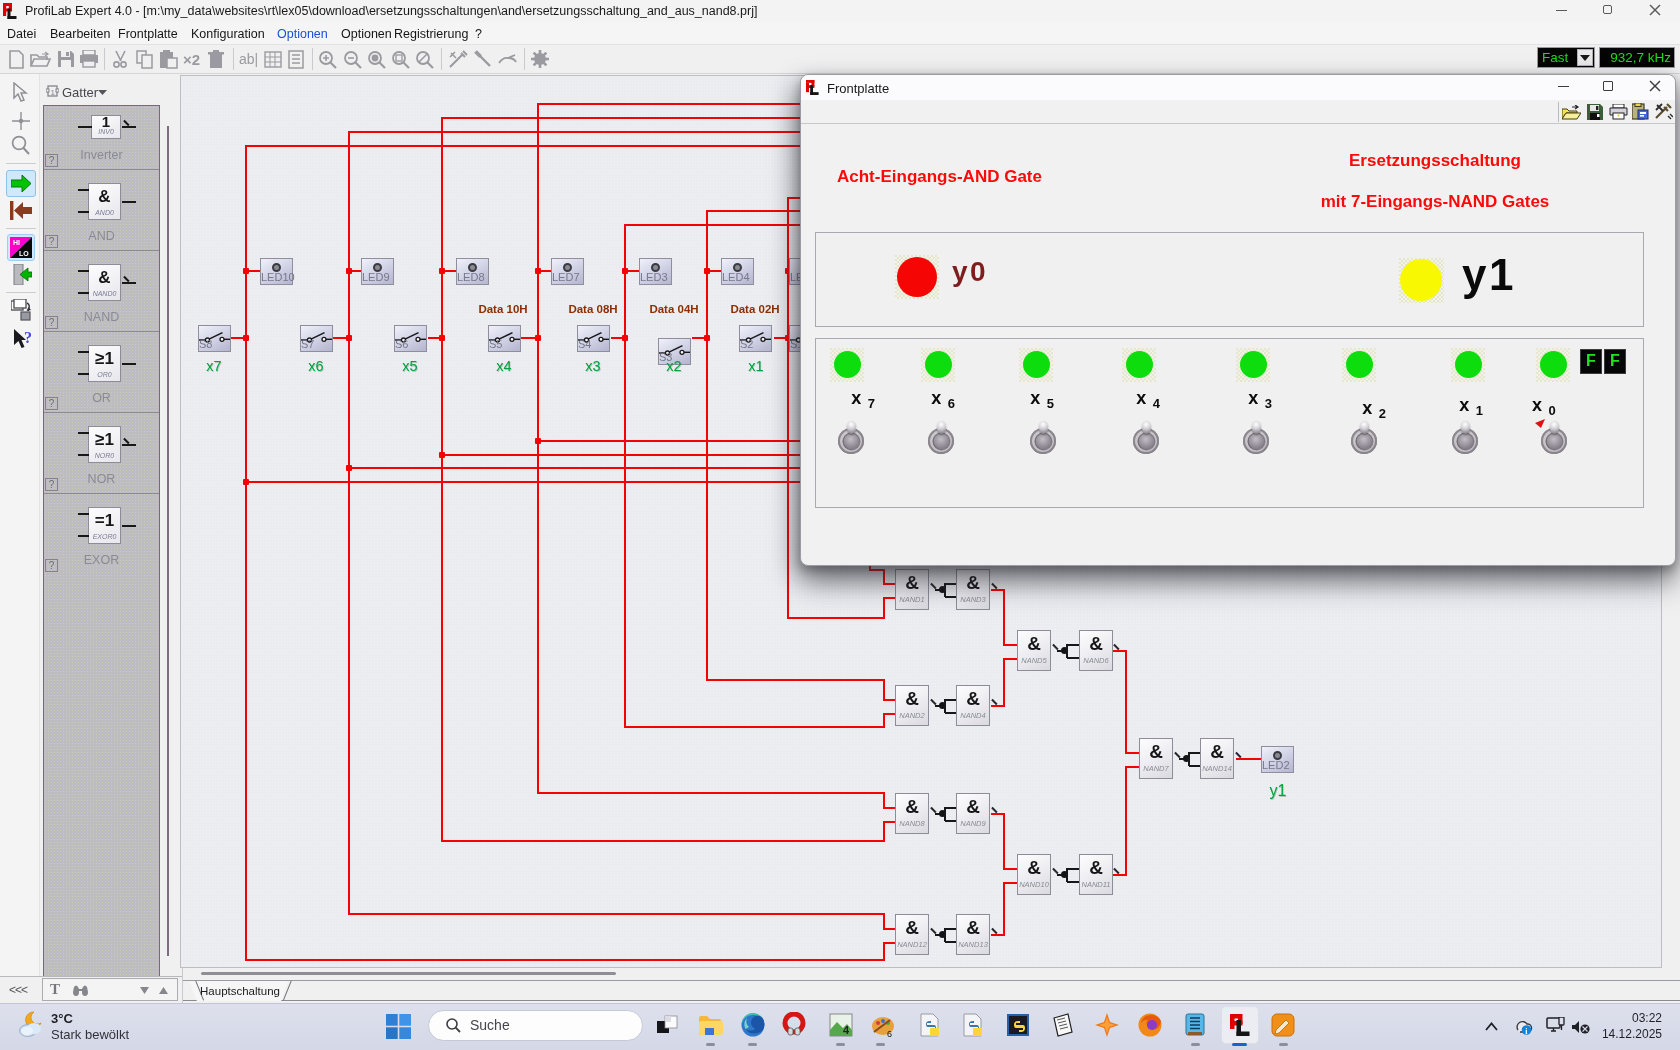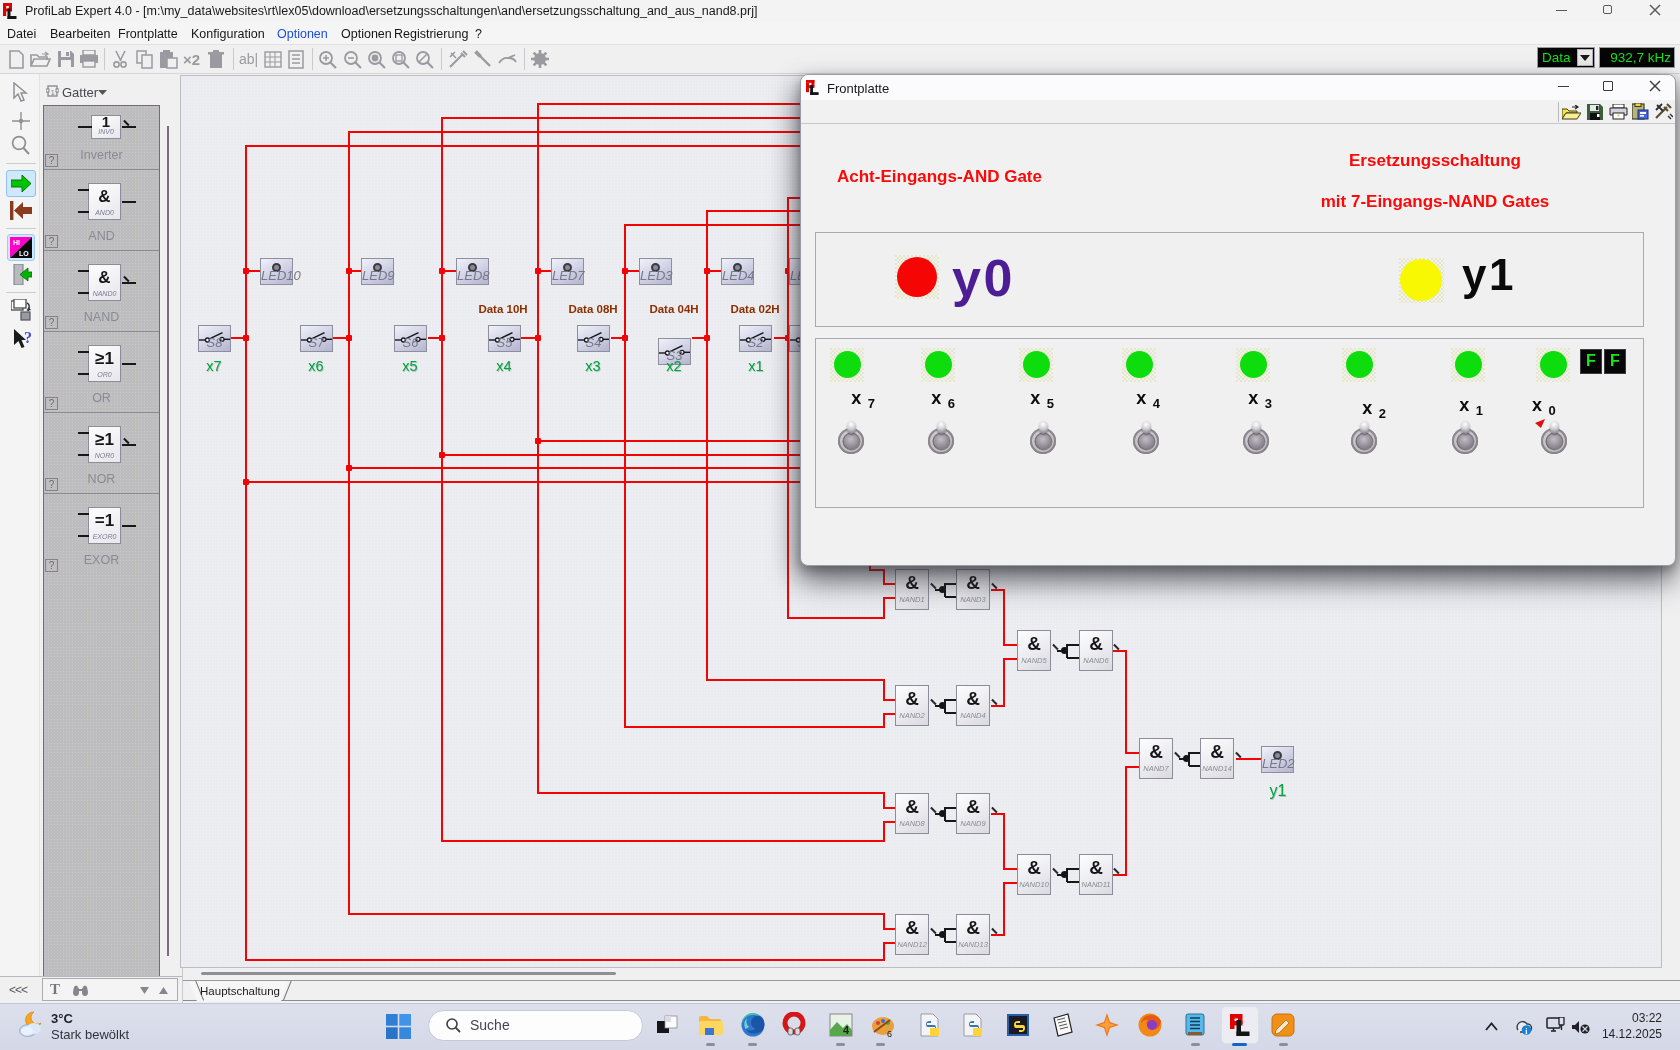--- a/index.html
+++ b/index.html
@@ -6,21 +6,21 @@
 .wh{position:absolute;height:2.2px;background:#f20404}
 .wv{position:absolute;width:2.2px;background:#f20404}
 .bh{position:absolute;height:2px;background:#17171a}
 .bv{position:absolute;width:2px;background:#17171a}
 .dot{position:absolute;width:5.5px;height:5.5px;background:#f20404;border-radius:1px}
 .tick{position:absolute;width:7px;height:1.7px;background:#26262c;transform:rotate(45deg)}
 .gate{position:absolute;width:34px;height:41px;background:linear-gradient(150deg,#fdfdfe 0%,#efeff3 45%,#d9d9df 100%);border:1px solid #8f8c99;text-align:center}
 .gate .amp{display:block;font-size:19px;font-weight:bold;color:#17171a;line-height:26px}
 .gate .gl{display:block;font-style:italic;font-size:7.5px;color:#8b8b95;line-height:8px;letter-spacing:0}
 .obox{position:absolute;width:33px;height:27px;background:linear-gradient(150deg,#f0f1fa 0%,#d5d6e8 45%,#b4b5cf 100%);border:1px solid #8e8e9c}
-.obox .gl{position:absolute;bottom:1px;width:100%;text-align:center;font-style:italic;font-size:13px;color:#77778a}
+.obox .gl{position:absolute;bottom:1px;width:100%;text-align:left;font-size:11px;color:#77778a}
 .ledc{position:absolute;left:50%;top:4px;margin-left:-5px;width:9px;height:9px;border-radius:50%;background:#8a8a92;border:2px solid #3a3a42}
 .glab{position:absolute;font-size:14.5px;color:#00a33e;text-align:center;text-shadow:0.7px 0.7px 0 rgba(0,80,40,0.25)}
 .dlab{position:absolute;font-size:11.5px;font-weight:bold;color:#8d2f00;text-align:center}
 .sep{position:absolute;width:1px;background:#cacace}
 </style></head><body>
 <div class="a" style="left:0;top:0;width:1680px;height:22px;background:#f3f3f3"></div>
 <svg class="a" style="left:3px;top:3px" width="15" height="16" viewBox="0 0 15 16">
 <rect x="0" y="0" width="9" height="3" fill="#e00000"></rect>
     <rect x="0" y="3" width="3.2" height="10" fill="#e00000"></rect>
 <rect x="5.8" y="0" width="3.2" height="7" fill="#e00000"></rect>
@@ -140,21 +140,21 @@
       <line x1="10" y1="10" x2="16.364" y2="16.364"></line>
       <line x1="10" y1="10" x2="10" y2="19"></line>
       <line x1="10" y1="10" x2="3.63605" y2="16.364"></line>
       <line x1="10" y1="10" x2="1" y2="10"></line>
       <line x1="10" y1="10" x2="3.63602" y2="3.63606"></line>
       <line x1="10" y1="10" x2="9.99996" y2="1"></line>
       <line x1="10" y1="10" x2="16.3639" y2="3.63601"></line>
     </g>
   </svg>
 <div class="a" style="left:1537px;top:47px;width:58px;height:21px;background:#050505;border:1px solid #9a9aa2"></div>
-<div class="a" style="left:1542px;top:50px;font-size:13.5px;color:#19e019">Data</div>
+<div class="a" style="left:1542px;top:50px;font-size:13.5px;color:#19e019">Fast</div>
 <div class="a" style="left:1577px;top:49px;width:16px;height:17px;background:#e9e9ea;border:1px solid #b0b0b6"></div>
 <svg class="a" style="left:1580px;top:55px" width="10" height="6">
     <polygon points="0,0 10,0 5,6" fill="#1a1a1a"></polygon>
   </svg>
 <div class="a" style="left:1599px;top:47px;width:76px;height:21px;background:#050505;border:1px solid #9a9aa2"></div>
 <div class="a" style="left:1599px;top:50px;width:72px;text-align:right;font-size:13.5px;color:#19e019">932,7 kHz</div>
 <div class="a" style="left:0;top:74px;width:40px;height:902px;background:#f4f4f5;border-right:1px solid #e3e3e5"></div>
 <svg class="a" style="left:13px;top:82px" width="16" height="21" viewBox="0 0 16 21">
     <path d="M1 1 L1 16 L5 12 L8 19 L11 18 L8 11 L13 11 Z" fill="none" stroke="#8f8f96" stroke-width="1.5"></path>
   </svg>
@@ -668,21 +668,21 @@
     <path d="M2 2 l6 6 M1 7 l6 -6" stroke="#2c2c2c" stroke-width="1.8"></path>
     <path d="M13 13 l3 3 M15 11 l3 3" stroke="#2c2c2c" stroke-width="1.4"></path>
   </svg>
 <div class="a" style="left:837px;top:167px;font-size:17px;font-weight:bold;color:#fb0a0a">Acht-Eingangs-AND Gate</div>
 <div class="a" style="left:1200px;top:151px;width:470px;text-align:center;font-size:17px;font-weight:bold;color:#fb0a0a">Ersetzungsschaltung</div>
 <div class="a" style="left:1200px;top:192px;width:470px;text-align:center;font-size:17px;font-weight:bold;color:#fb0a0a">mit 7-Eingangs-NAND Gates</div>
 <div class="a" style="left:815px;top:232px;width:829px;height:95px;background:#f0f0f1;border:1px solid #a9a9af"></div>
 <div class="a" style="left:815px;top:338px;width:829px;height:170px;background:#f0f0f1;border:1px solid #a9a9af"></div>
 <div class="a" style="left:895px;top:255px;width:44px;height:44px;background:repeating-conic-gradient(#f4f4e6 0 25%,#e4e4d2 0 50%) 0 0/4px 4px"></div>
 <div class="a" style="left:897px;top:257px;width:40px;height:40px;border-radius:50%;background:#f60505"></div>
-<div class="a" style="left:952px;top:248px;font-size:52px;font-weight:bold;letter-spacing:2.5px;color:#4c1d95">y0</div>
+<div class="a" style="left:952px;top:256px;font-size:28px;font-weight:bold;letter-spacing:2.5px;color:#7f1d1d">y0</div>
 <div class="a" style="left:1399px;top:258px;width:45px;height:45px;background:repeating-conic-gradient(#f4f4e6 0 25%,#e4e4d2 0 50%) 0 0/4px 4px"></div>
 <div class="a" style="left:1400px;top:259px;width:42px;height:42px;border-radius:50%;background:#f8f803"></div>
 <div class="a" style="left:1462px;top:250px;font-size:44px;font-weight:bold;letter-spacing:2.5px;color:#0a0a0a">y1</div>
 <div class="a" style="left:830px;top:348px;width:34px;height:34px;background:repeating-conic-gradient(#f2f2e4 0 25%,#e6e6d4 0 50%) 0 0/4px 4px"></div>
 <div class="a" style="left:833.5px;top:351px;width:27px;height:27px;border-radius:50%;background:#0ddd0d"></div>
 <div class="a" style="left:921px;top:348px;width:34px;height:34px;background:repeating-conic-gradient(#f2f2e4 0 25%,#e6e6d4 0 50%) 0 0/4px 4px"></div>
 <div class="a" style="left:924.5px;top:351px;width:27px;height:27px;border-radius:50%;background:#0ddd0d"></div>
 <div class="a" style="left:1019px;top:348px;width:34px;height:34px;background:repeating-conic-gradient(#f2f2e4 0 25%,#e6e6d4 0 50%) 0 0/4px 4px"></div>
 <div class="a" style="left:1022.5px;top:351px;width:27px;height:27px;border-radius:50%;background:#0ddd0d"></div>
 <div class="a" style="left:1122px;top:348px;width:34px;height:34px;background:repeating-conic-gradient(#f2f2e4 0 25%,#e6e6d4 0 50%) 0 0/4px 4px"></div>

